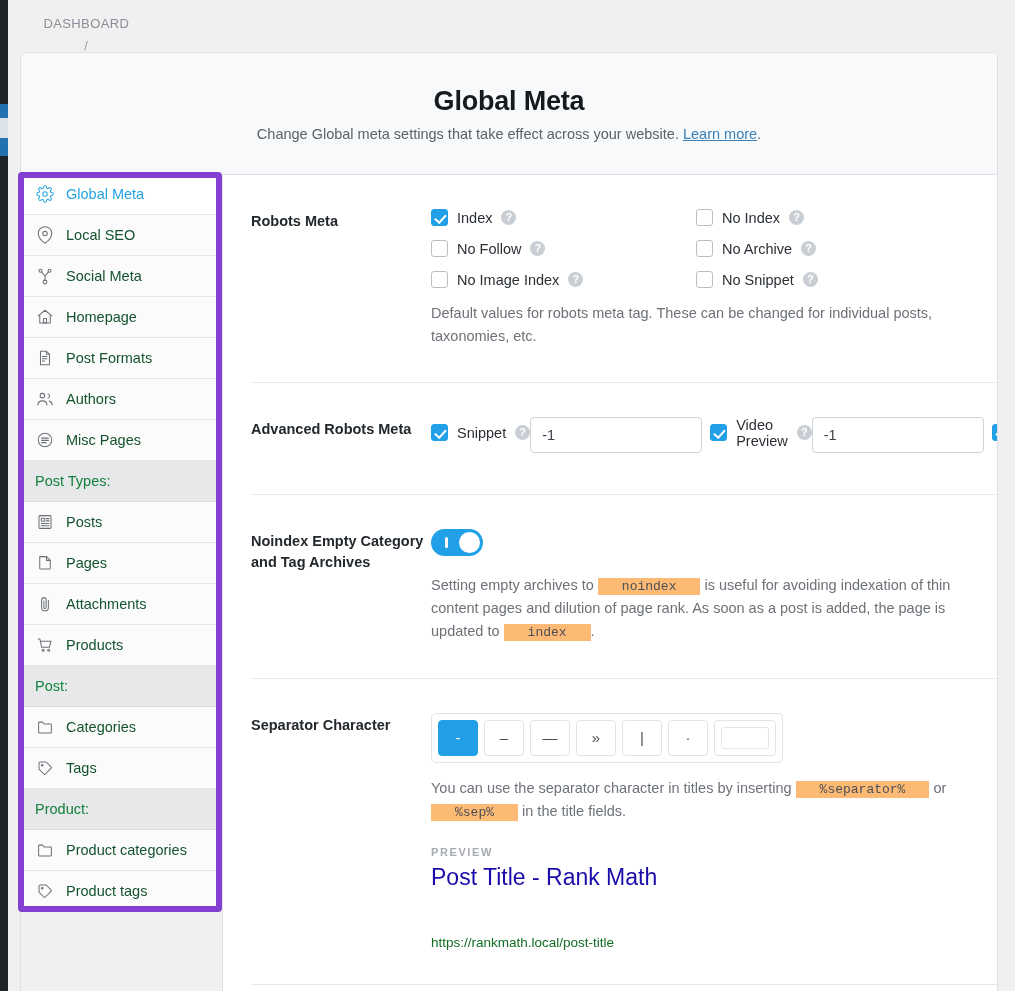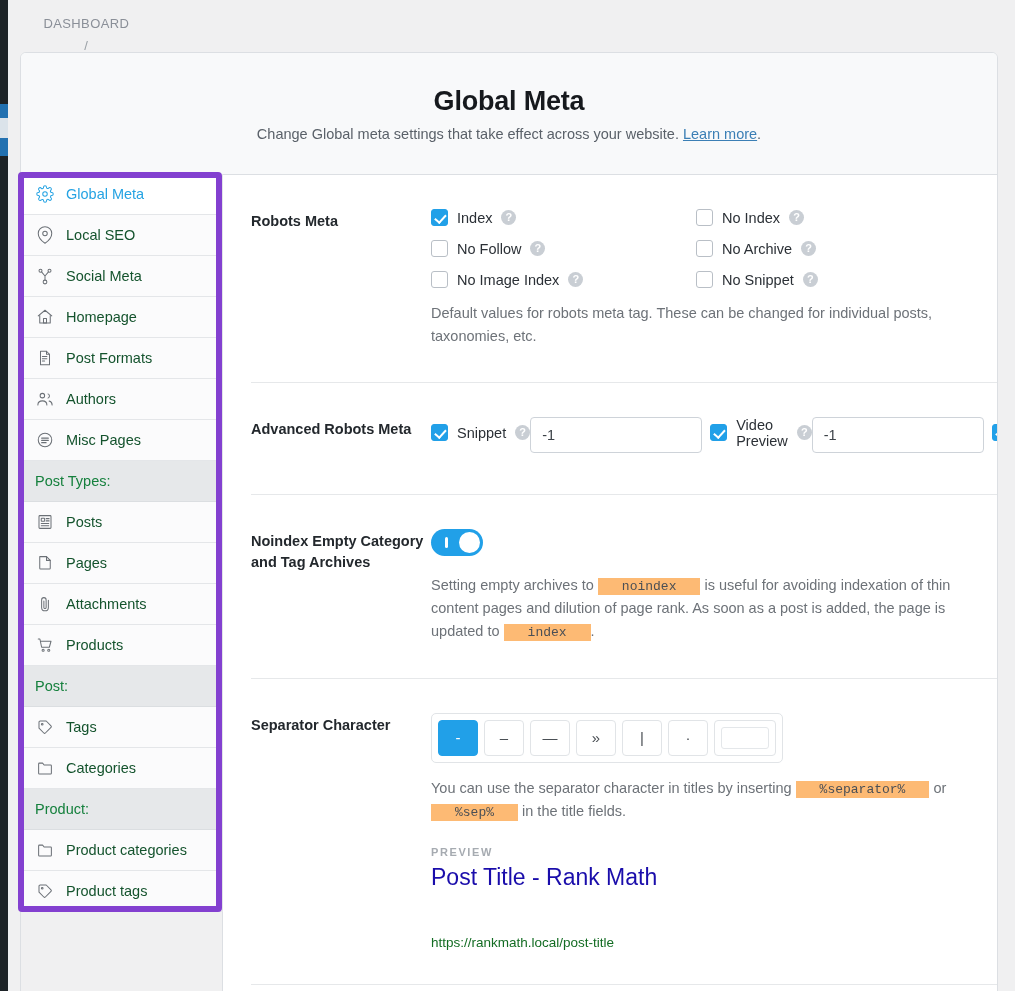--- a/index.html
+++ b/index.html
@@ -346,34 +346,34 @@
               </svg>
           </span>
           <span>Products</span>
         </div>
 
         <div class="nav-group">Post:</div>
 
         <div class="nav-item">
           <span class="nav-ico">
             <svg viewBox="0 0 24 24">
+                <path d="M3.5 19V6.5a1 1 0 0 1 1-1h4.3l2 2.5h8.7a1 1 0 0 1 1 1V19a1 1 0 0 1-1 1h-15a1 1 0 0 1-1-1z"></path>
+              </svg>
+          </span>
+          <span>Categories</span>
+        </div>
+
+        <div class="nav-item">
+          <span class="nav-ico">
+            <svg viewBox="0 0 24 24">
                 <path d="M20 12.5 12.5 20a1.5 1.5 0 0 1-2.1 0L4 13.6V5.5A1.5 1.5 0 0 1 5.5 4h8.1L20 10.4a1.5 1.5 0 0 1 0 2.1z"></path>
                 <circle cx="8.3" cy="8.3" r="1.1"></circle>
               </svg>
           </span>
           <span>Tags</span>
-        </div>
-
-        <div class="nav-item">
-          <span class="nav-ico">
-            <svg viewBox="0 0 24 24">
-                <path d="M3.5 19V6.5a1 1 0 0 1 1-1h4.3l2 2.5h8.7a1 1 0 0 1 1 1V19a1 1 0 0 1-1 1h-15a1 1 0 0 1-1-1z"></path>
-              </svg>
-          </span>
-          <span>Categories</span>
         </div>
 
         <div class="nav-group">Product:</div>
 
         <div class="nav-item">
           <span class="nav-ico">
             <svg viewBox="0 0 24 24">
                 <path d="M3.5 19V6.5a1 1 0 0 1 1-1h4.3l2 2.5h8.7a1 1 0 0 1 1 1V19a1 1 0 0 1-1 1h-15a1 1 0 0 1-1-1z"></path>
               </svg>
           </span>

